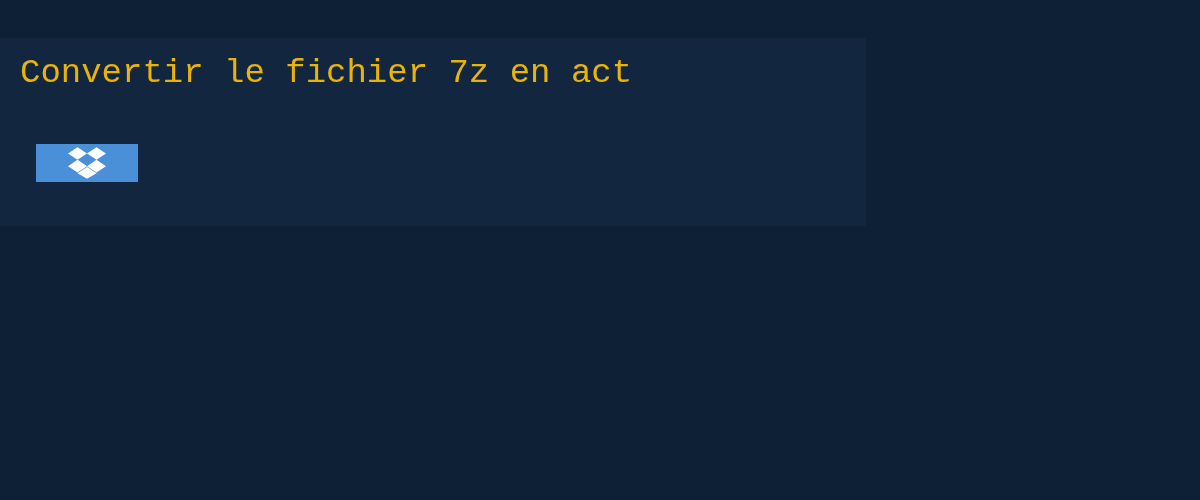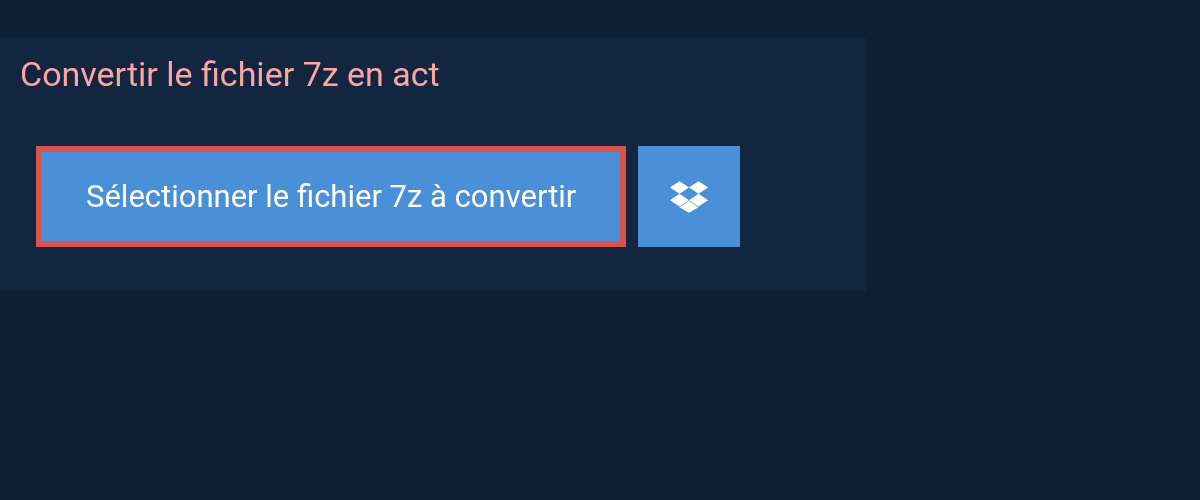--- a/index.html
+++ b/index.html
@@ -19,23 +19,24 @@
       margin-top: 38px;
       width: 866px;
       padding-bottom: 44px;
     }
     .title-bar {
       display: inline-block;
       background-color: #12273f;
       padding: 16px 28px 16px 20px;
     }
     .title-text {
-      color: #fca5a5;
+      color: #eab308;
       font-size: 34px;
       font-weight: 400;
+      font-family: Liberation Mono, monospace;
     }
     .button-row {
       display: flex;
       margin-top: 36px;
       margin-left: 36px;
       gap: 12px;
       align-items: stretch;
     }
     .select-button {
       background-color: #4a90d9;
@@ -66,22 +67,19 @@
     }
   </style>
 </head>
 <body>
 
 <div class="panel">
   <div class="title-bar">
     <span class="title-text">Convertir le fichier 7z en act</span>
   </div>
   <div class="button-row">
-    <div class="select-button">
-      <span class="select-button-text">Sélectionner le fichier 7z à convertir</span>
-    </div>
     <div class="dropbox-button">
       <svg class="dropbox-icon" viewBox="0 0 24 24">
         <path d="M6 2L0 6l6 4-6 4 6 4 6-4 6 4 6-4-6-4 6-4-6-4-6 4-6-4zm6 4l6 4-6 4-6-4 6-4zm-6 12.5l6-4 6 4-6 3.5-6-3.5z"></path>
       </svg>
     </div>
   </div>
 </div>
 
 </body></html>

